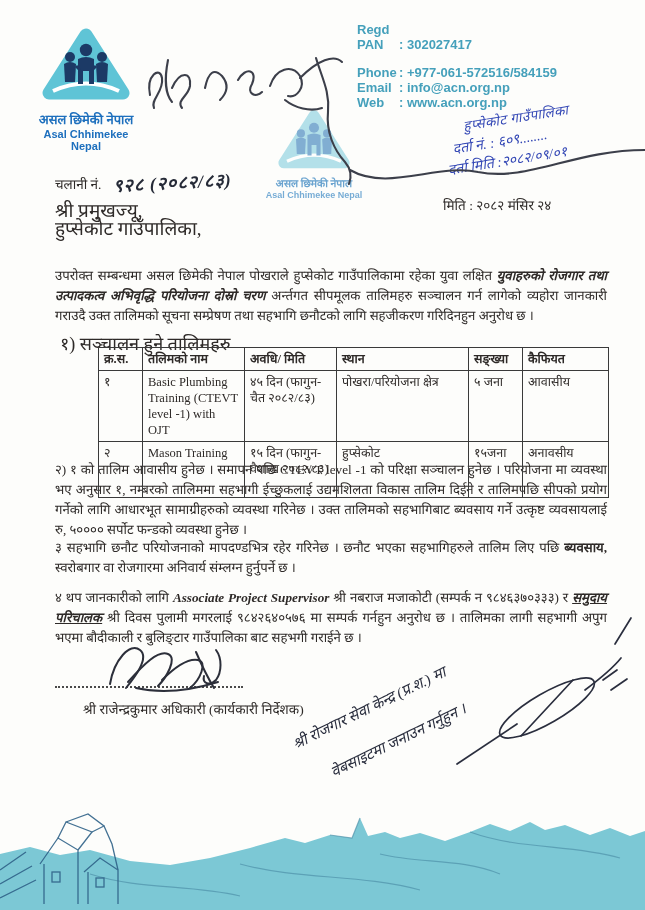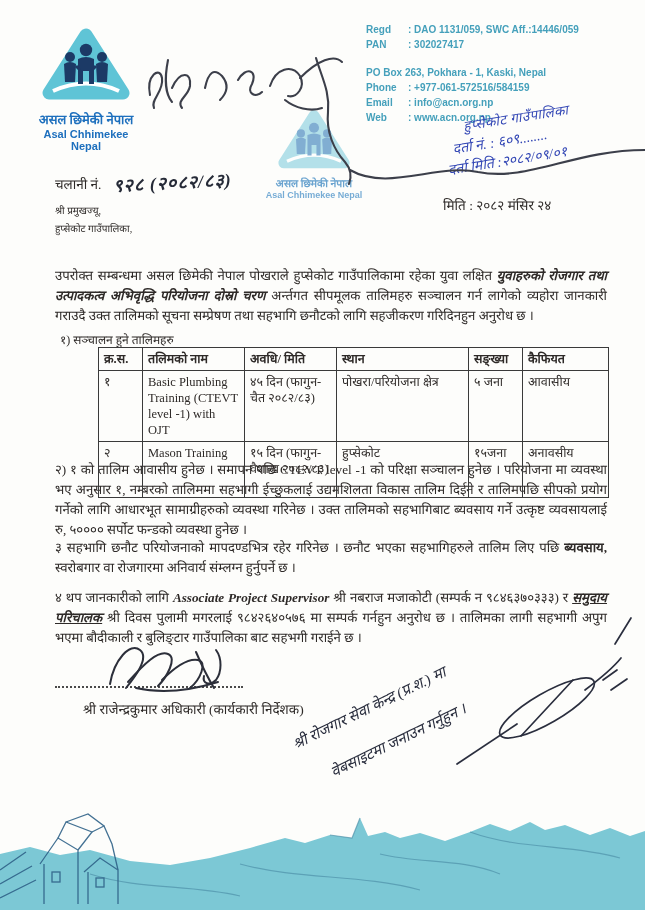--- a/index.html
+++ b/index.html
@@ -8,39 +8,39 @@
     position:relative; width:645px; height:910px; margin:0 auto;
     background:#fdfdfb; overflow:hidden; color:#2e2a28;
   }
   
   .logo-block { position:absolute; left:28px; top:26px; width:116px; text-align:center; }
   .logo-block .np { font-family:"Liberation Serif", serif; font-weight:bold; font-size:13px; color:#1d6fbd; margin-top:2px; }
   .logo-block .en { font-family:"Liberation Sans", sans-serif; font-weight:bold; font-size:11px; color:#1d6fbd; }
   .logo-watermark { position:absolute; left:250px; top:108px; width:128px; text-align:center; opacity:.82; z-index:1; }
   .logo-watermark .np { font-family:"Liberation Serif", serif; font-weight:bold; font-size:10.5px; color:#4a90c6; }
   .logo-watermark .en { font-family:"Liberation Sans", sans-serif; font-weight:bold; font-size:9px; color:#5a9bcd; }
-  .header-right { position:absolute; left:357px; top:22px; font-family:"Liberation Sans", sans-serif; font-weight:bold; font-size:10px; color:#45a0bb; line-height:15px;margin-left:9px; }
+  .header-right { position:absolute; left:357px; top:22px; font-family:"Liberation Sans", sans-serif; font-weight:bold; font-size:13px; color:#45a0bb; line-height:15px; }
   .header-right .row { display:flex; }
   .header-right .lbl { width:42px; }
   .header-right .gap { height:13px; }
   
   .stamp { position:absolute; left:444px; top:110px; transform:rotate(-9deg); color:#3347b5; z-index:3; font-style:italic; }
   .stamp .s1 { font-size:13.5px; margin-left:22px; letter-spacing:.5px; }
   .stamp .s2 { font-size:14px; margin-left:8px; margin-top:2px; }
   .stamp .s3 { font-size:14px; margin-top:1px; }
   
   .chalani { position:absolute; left:55px; top:170px; font-size:13.5px; }
   .chalani .hand { display:inline-block; font-size:18px; color:#262b38; transform:rotate(-3deg); margin-left:8px; letter-spacing:1px; font-style:italic; font-weight:bold; }
   .date-line { position:absolute; left:443px; top:196px; font-size:13.5px; }
-  .recipient { position:absolute; left:55px; top:202px; font-size:10px; line-height:17.5px; }
+  .recipient { position:absolute; left:55px; top:202px; font-size:19px; line-height:17.5px; }
   .subject { position:absolute; left:168px; top:245px; font-size:13.5px; }
   
   .para { position:absolute; left:55px; width:552px; font-size:13.2px; line-height:20px; text-align:justify; }
   .p1 { top:266px; }
-  .list-title { position:absolute; left:60px; top:331px; font-size:12px;font-family:Liberation Serif, serif; }
+  .list-title { position:absolute; left:60px; top:331px; font-size:18px;font-family:Liberation Serif, serif; }
   .bi { font-weight:bold; font-style:italic; }
   .biu { font-weight:bold; font-style:italic; text-decoration:underline; }
   .b { font-weight:bold; }
   .p2 { top:460px; }
   .p3 { top:538px; }
   .p4 { top:588px; }
   
   table.training { position:absolute; left:98px; top:347px; border-collapse:collapse; font-size:12.5px; line-height:16px; z-index:2; }
   table.training th, table.training td { border:1.3px solid #3a3a3a; padding:3px 5px; vertical-align:top; text-align:left; font-weight:normal; }
   table.training th { font-weight:600; }
@@ -80,30 +80,26 @@
         <path d="M34 40 L38 44 M54 40 L50 44" stroke="#1c3a66" stroke-width="3"></path>
       </g>
     </svg>
     <div class="np">असल छिमेकी नेपाल</div>
     <div class="en">Asal Chhimekee Nepal</div>
   </div>
 
   <div class="header-right">
     <div class="row">
         <span class="lbl">Regd</span>
-        <span>: DAO 1131/059, SWC Aff.:14446/059</span>
       </div>
     <div class="row">
         <span class="lbl">PAN</span>
         <span>: 302027417</span>
       </div>
     <div class="gap"></div>
-    <div class="row">
-        <span>PO Box 263, Pokhara - 1, Kaski, Nepal</span>
-      </div>
     <div class="row">
         <span class="lbl">Phone</span>
         <span>: +977-061-572516/584159</span>
       </div>
     <div class="row">
         <span class="lbl">Email</span>
         <span>: info@acn.org.np</span>
       </div>
     <div class="row">
         <span class="lbl">Web</span>

